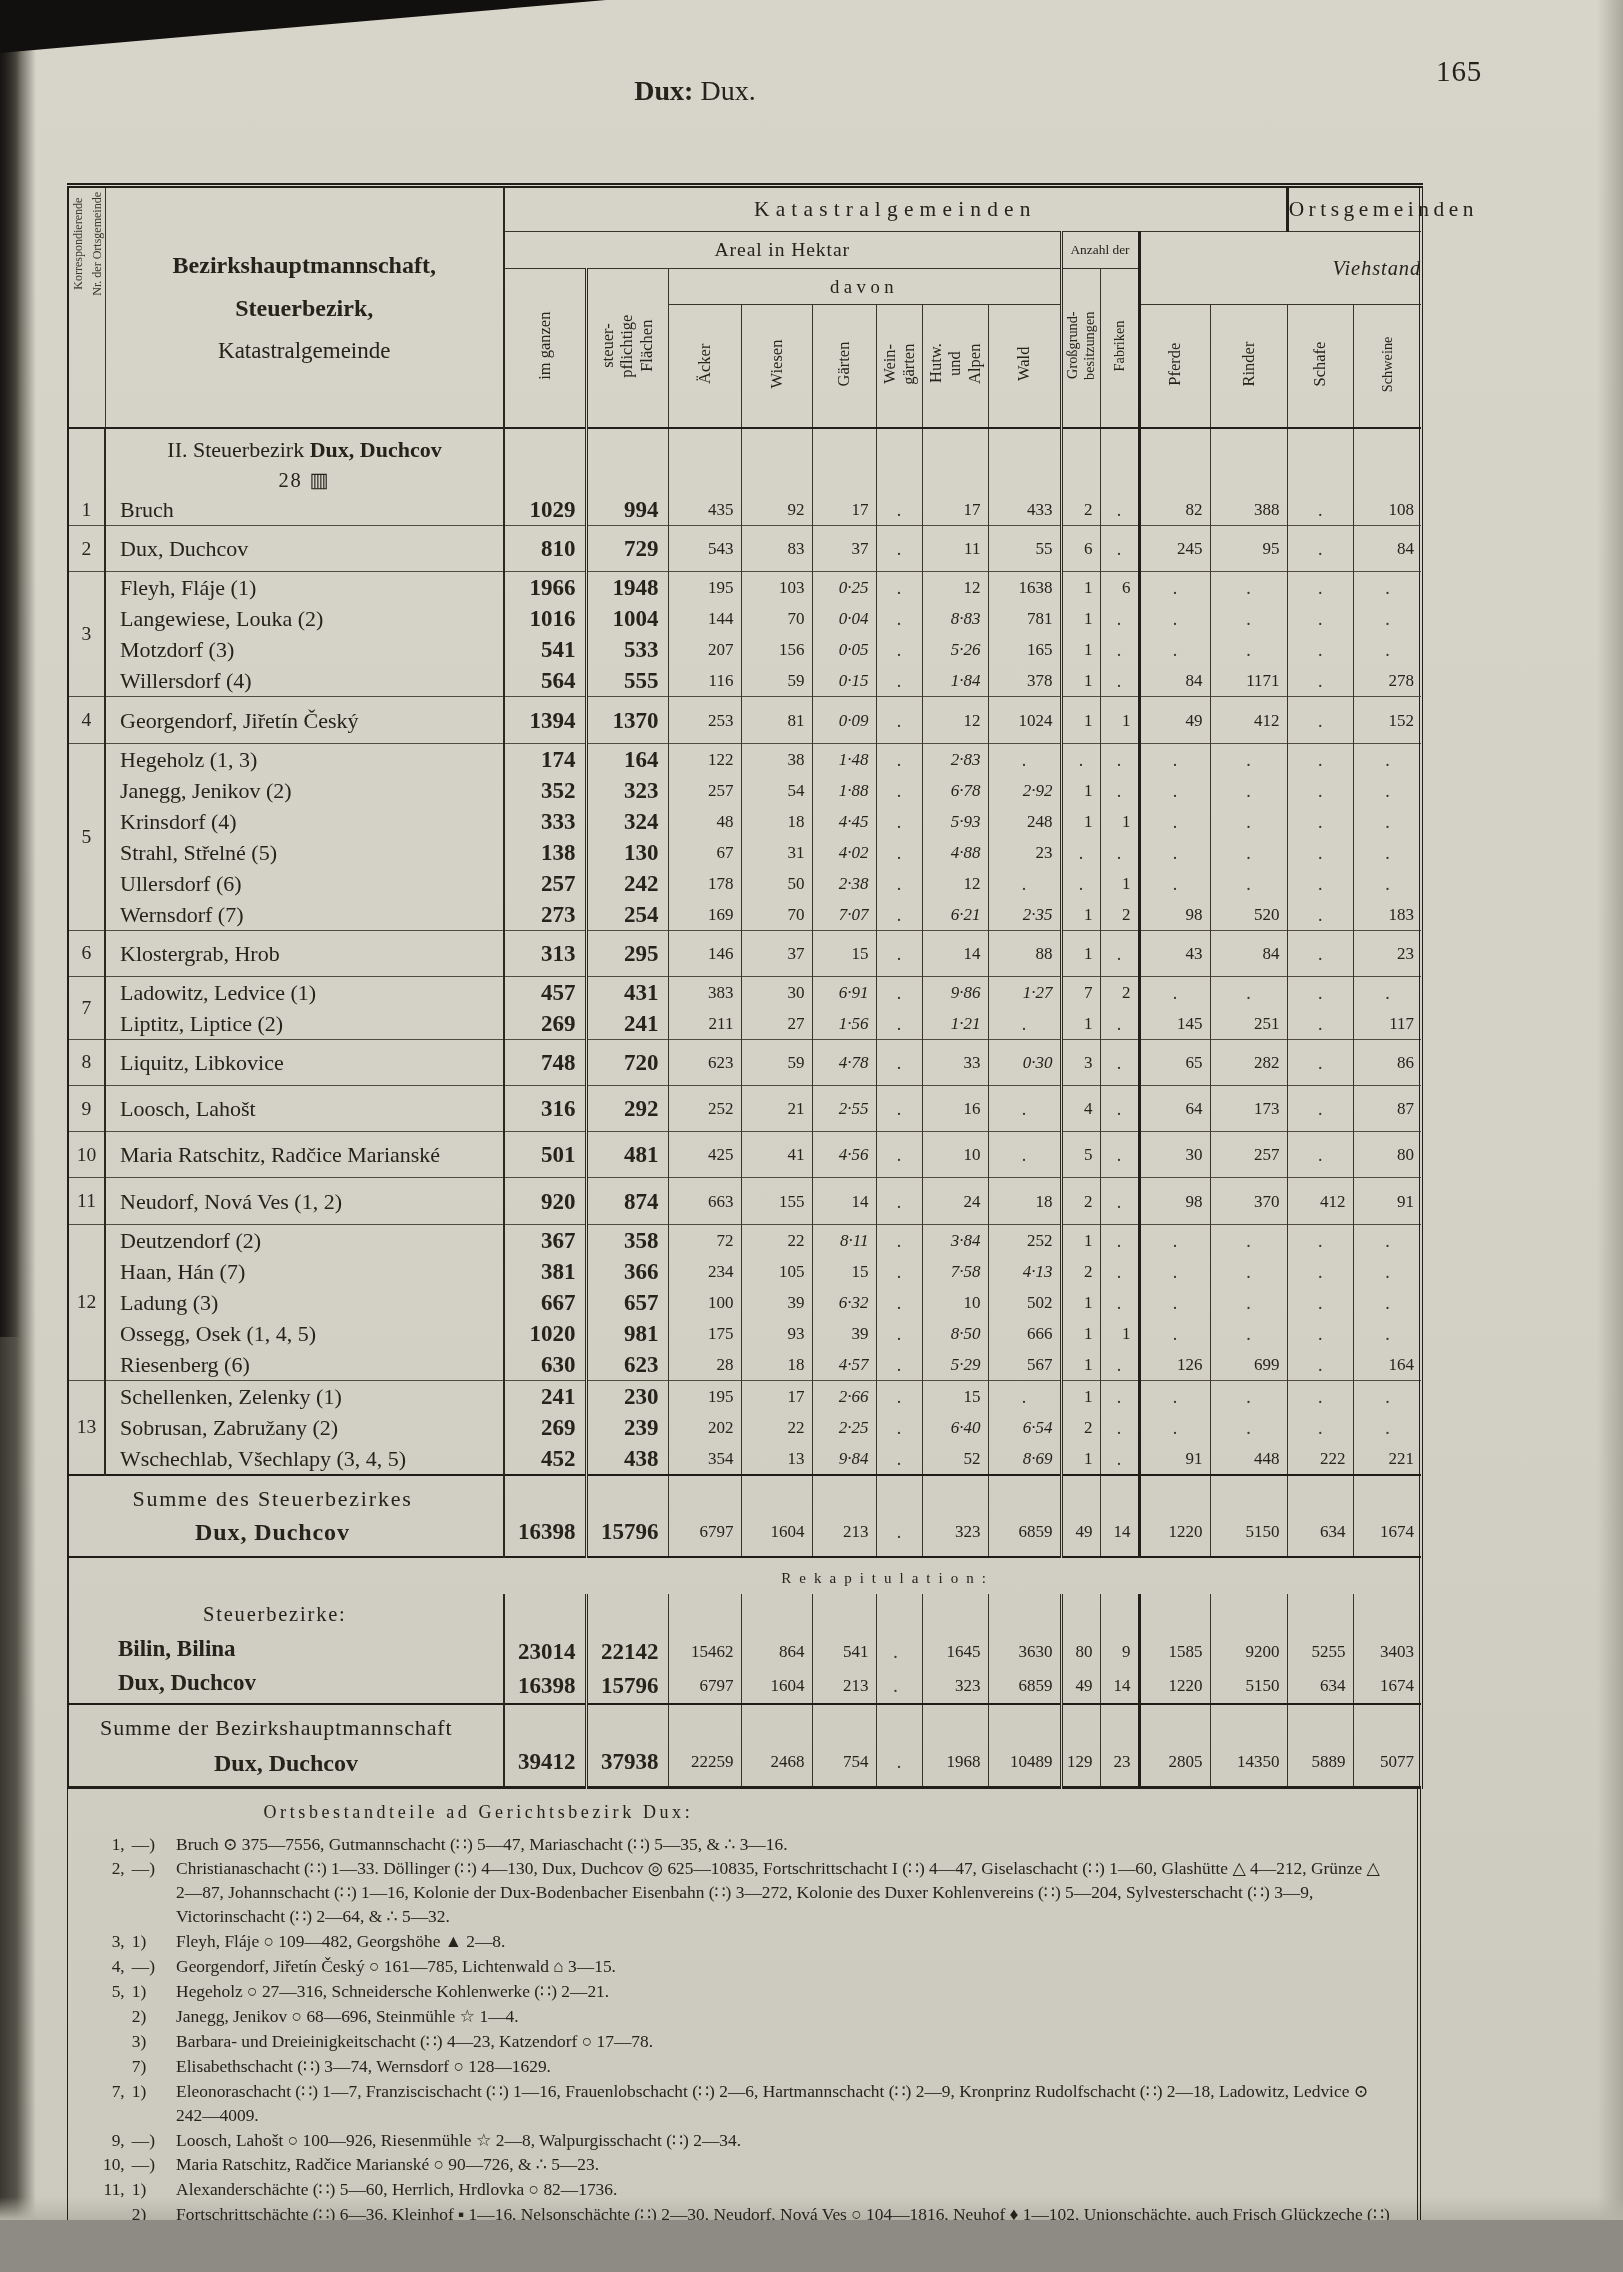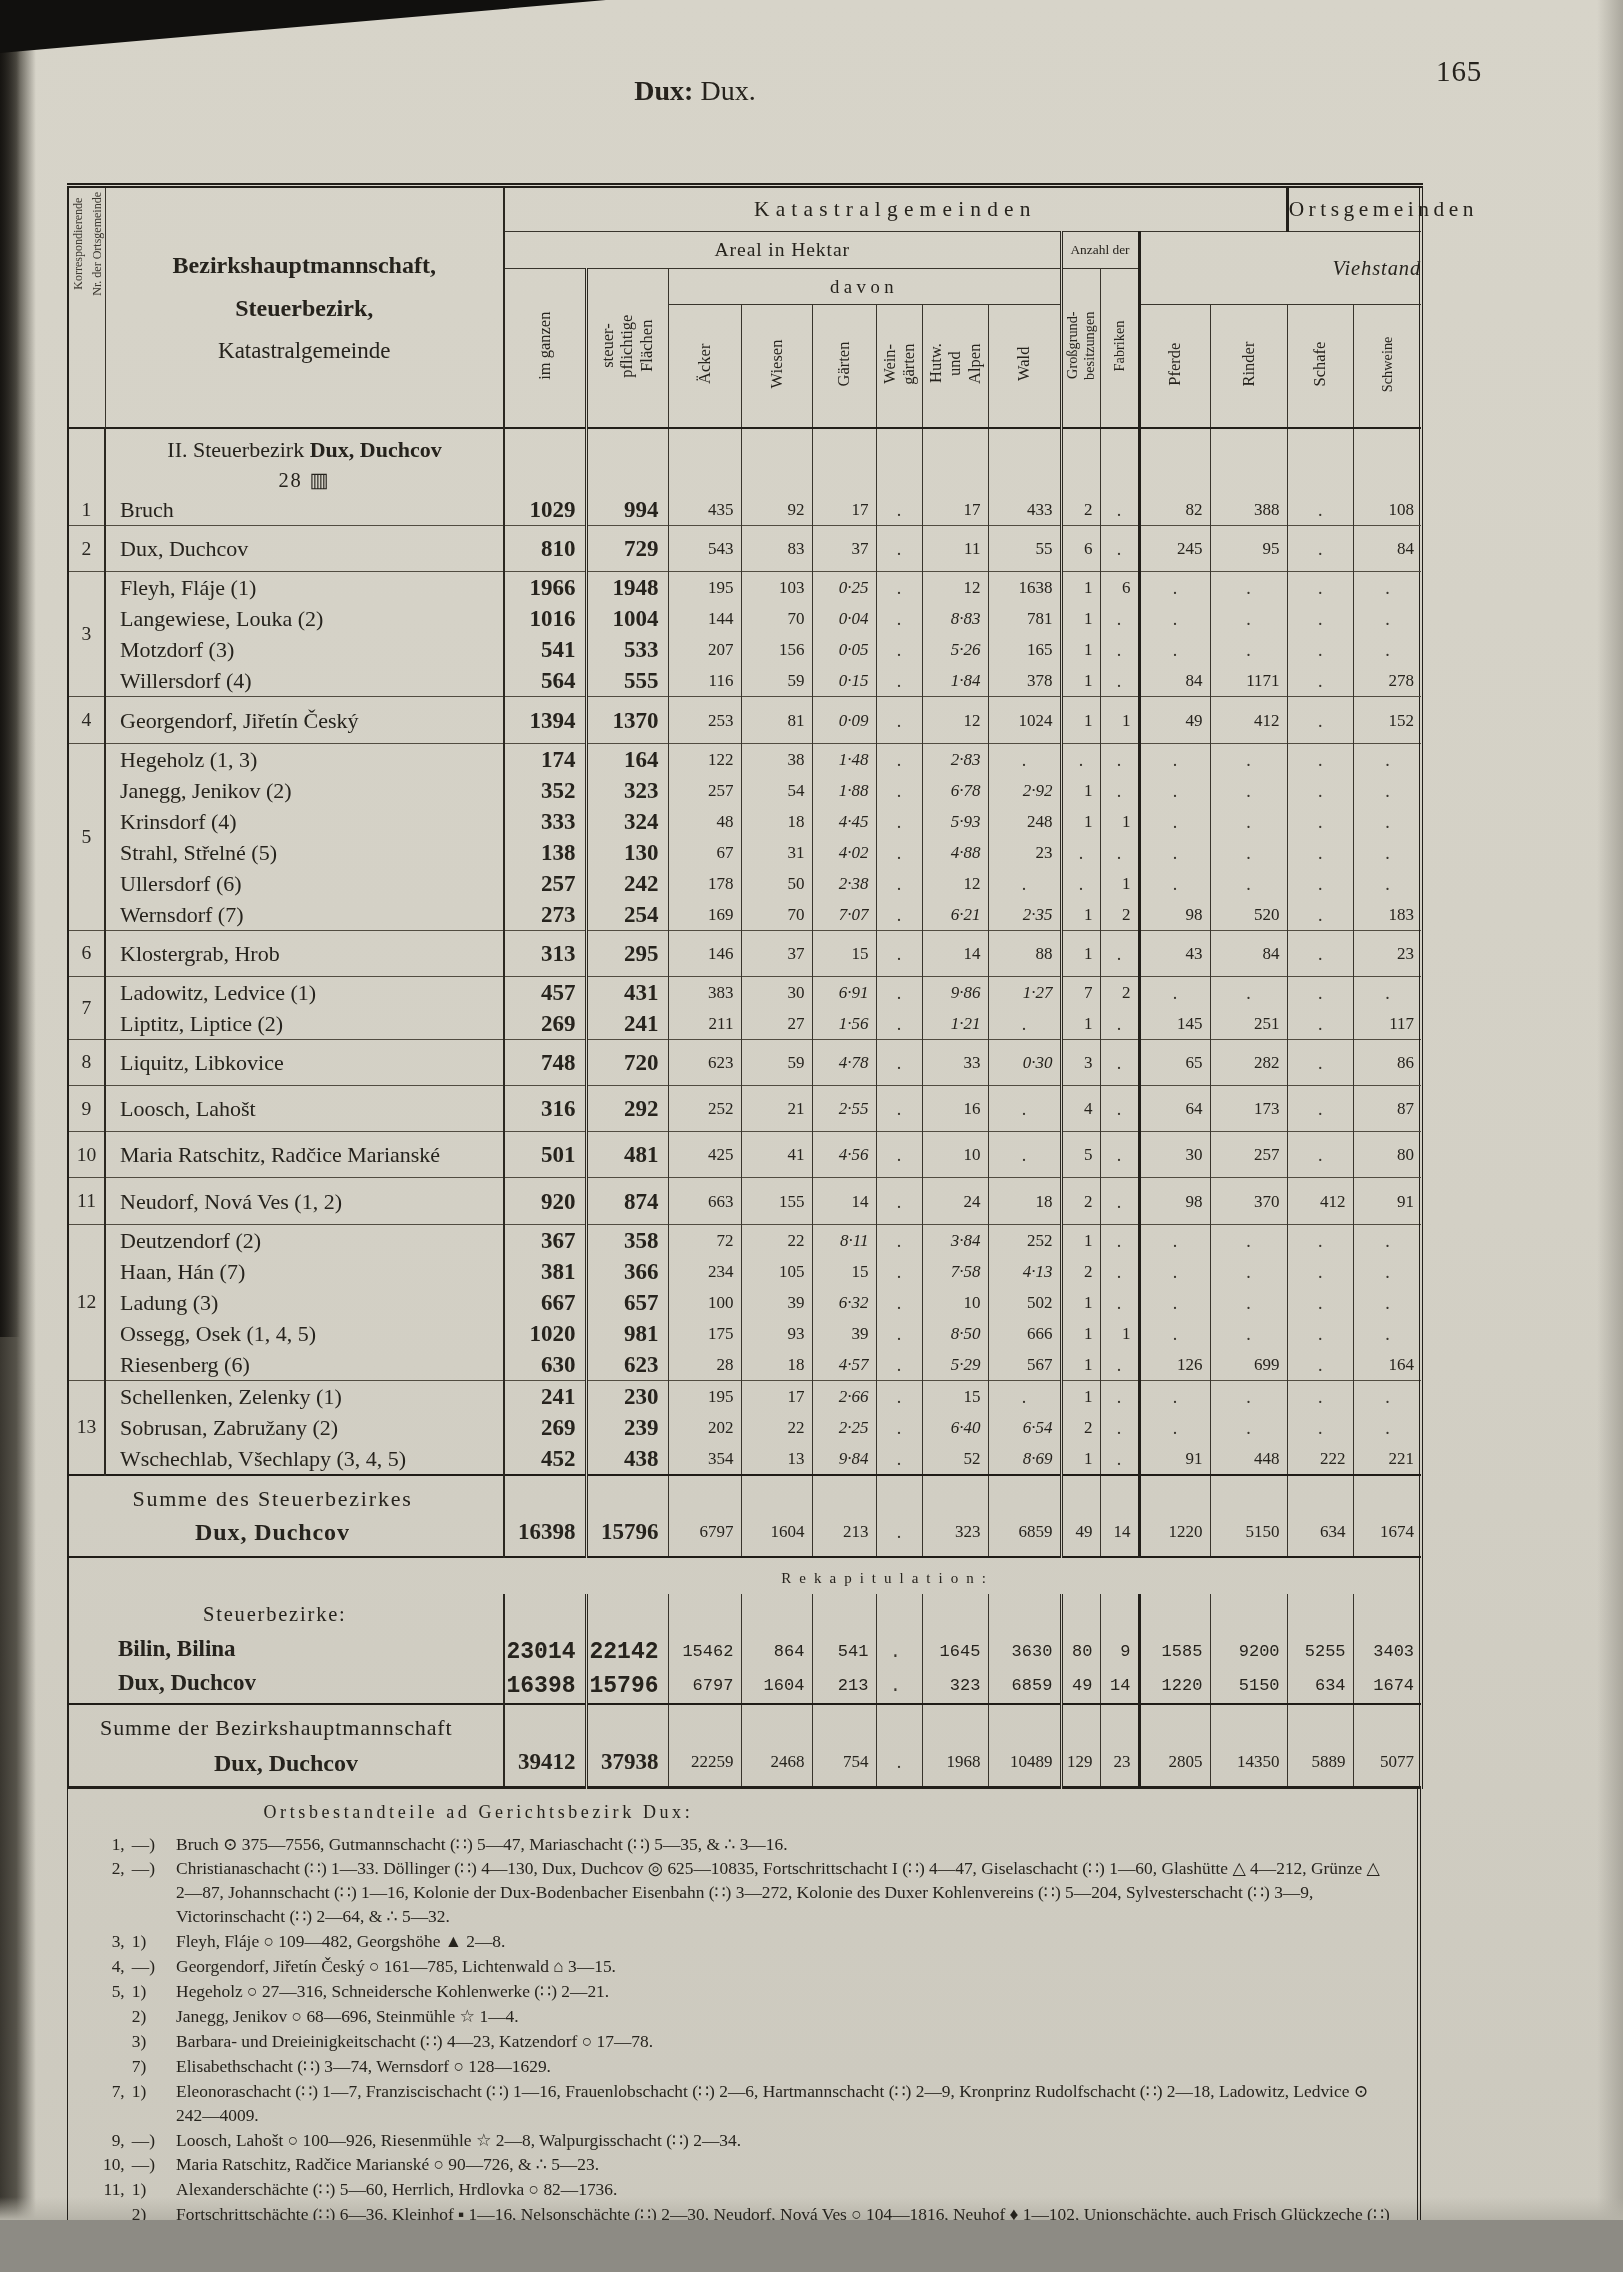--- a/index.html
+++ b/index.html
@@ -83,21 +83,21 @@
   .sumlab .l1{font-size:22px;letter-spacing:1.8px;line-height:32px;}
   .sumlab .l2{font-size:24px;font-weight:bold;letter-spacing:0.9px;line-height:34px;}
   .sum-v{vertical-align:bottom;padding-bottom:9px;}
 
   
   .rtitle{border-top:2.9px solid #1f1c17;font-size:15px;letter-spacing:8px;
           text-align:center;padding:12.5px 0 7.1px 285px;margin-top:25px;}
   .rsub{font-size:20.5px;letter-spacing:1.8px;padding:9px 0 1.8px 134px;vertical-align:middle;}
   .rnames{vertical-align:middle;padding:3.6px 0;}
   .rnames div{font-weight:bold;font-size:23px;line-height:34px;padding-left:49px;}
-  .rstack div{line-height:34px;font-family:Liberation Mono, monospace;}
+  .rstack div{line-height:34px;}
   .rt{border-top:2.3px solid #1f1c17;}
   .rsum{vertical-align:middle;padding:5.3px 0;}
   .rsum .l1{font-size:22px;letter-spacing:0.9px;line-height:34px;padding-left:31px;}
   .rsum .l2{font-size:24px;font-weight:bold;text-align:center;line-height:36px;}
 
   
   .fnotes{border-left:1.8px solid #221f1a;border-right:4.5px double #221f1a;
           padding:9px 12.5px 32px 12.5px;min-height:428px;}
   .fhead{font-size:18px;letter-spacing:3.6px;margin:3.6px 0 9px 183px;}
   .fline{display:grid;grid-template-columns:46px 39px 1fr;column-gap:5.3px;

